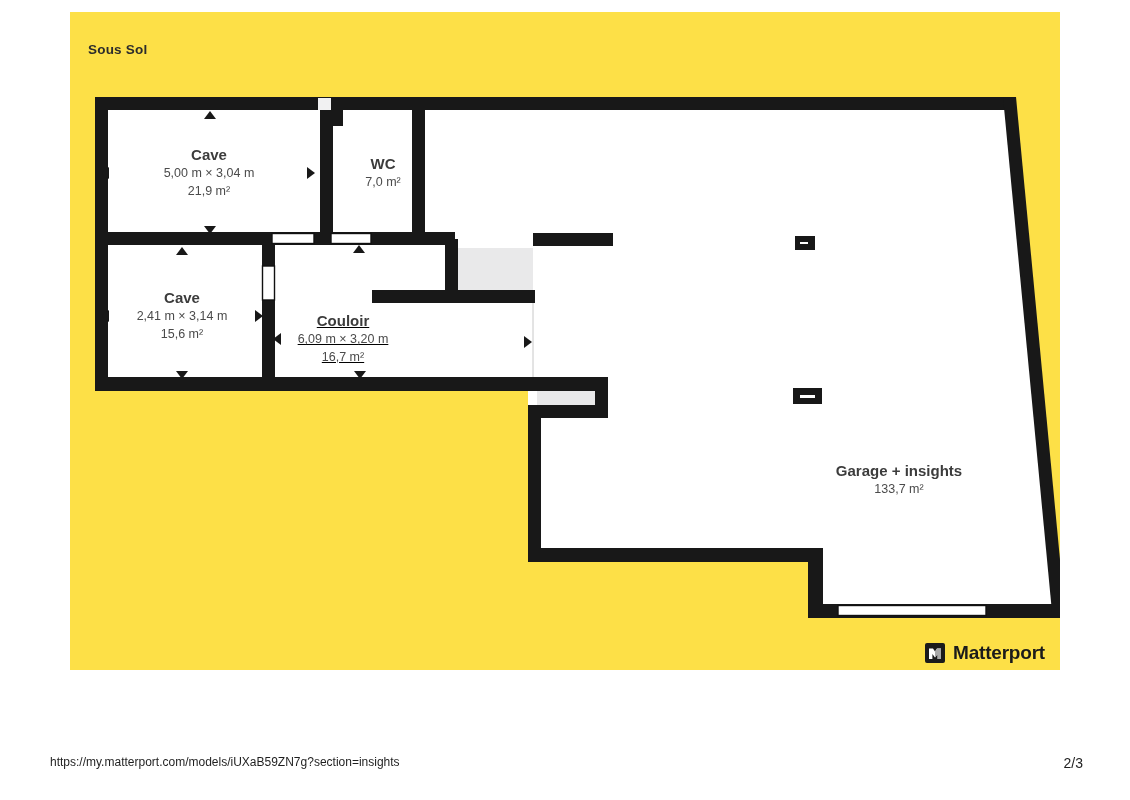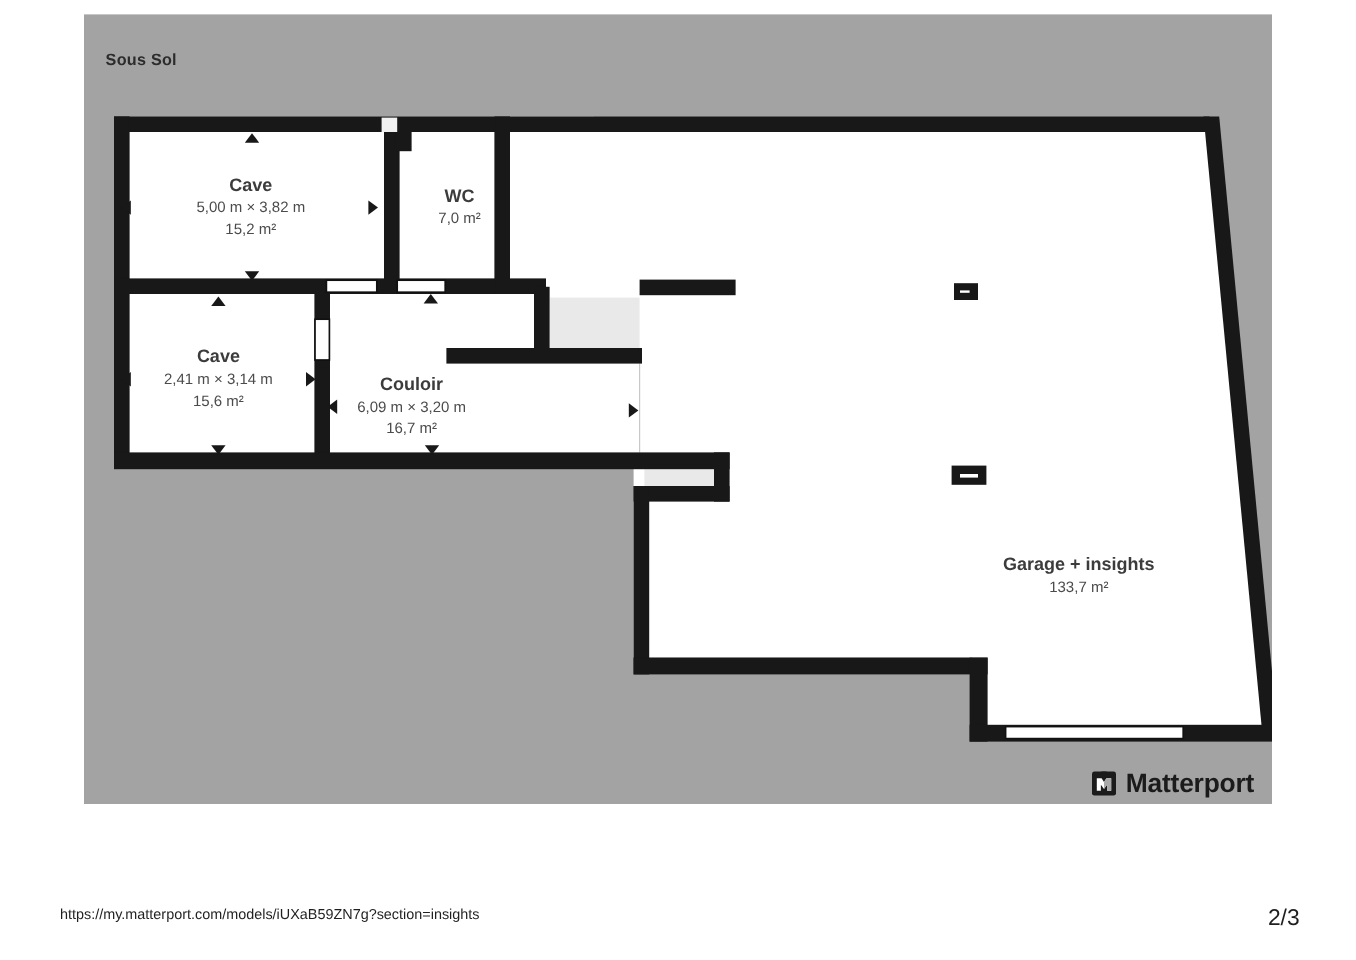--- a/index.html
+++ b/index.html
@@ -2,43 +2,43 @@
 <html><head>
 <meta charset="utf-8">
 <style>
   html,body{margin:0;padding:0;}
   body{
     width:1130px;height:800px;position:relative;background:#ffffff;
     font-family:"Liberation Sans", sans-serif;overflow:hidden;
   }
   .canvas{
     position:absolute;left:70px;top:12px;width:990px;height:658px;
-    background:#a3a3a3;
+    background:#fde047;
   }
   .plan-svg{position:absolute;left:0;top:0;}
   .page-title{
     position:absolute;left:18px;top:30px;
     font-size:13.5px;font-weight:bold;color:#2c2c2c;letter-spacing:.2px;
   }
   .room-label{
     position:absolute;transform:translateX(-50%);
     text-align:center;white-space:nowrap;line-height:1.15;
   }
   .room-name{font-size:15px;font-weight:bold;color:#3c3c3c;}
   .room-sub{font-size:12.5px;color:#4b4b4b;margin-top:3px;}
   .logo{
     position:absolute;right:15px;top:628px;height:26px;
     display:flex;align-items:center;gap:7px;
   }
-  .logo-text{font-size:22px;font-weight:bold;color:#1b1b1b;letter-spacing:-0.2px;}
+  .logo-text{font-size:19px;font-weight:bold;color:#1b1b1b;letter-spacing:-0.2px;}
   .footer-url{
     position:absolute;left:50px;top:755px;font-size:12px;color:#1f1f1f;
   }
   .page-indicator{
-    position:absolute;right:47px;top:755px;font-size:19px;color:#1f1f1f;
+    position:absolute;right:47px;top:755px;font-size:14px;color:#1f1f1f;
   }
 </style>
 </head>
 <body>
 
 <div class="canvas">
 
   <svg class="plan-svg" width="990" height="658" viewBox="0 0 990 658">
 
     <g fill="#ffffff">
@@ -107,36 +107,36 @@
       <path d="M284,359 L296,359 L290,367 Z"></path>
       <path d="M211,321 L211,333 L203,327 Z"></path>
       <path d="M454,324 L454,336 L462,330 Z"></path>
     </g>
   </svg>
 
   <div class="page-title">Sous Sol</div>
 
   <div class="room-label" style="left:139px;top:134px;">
     <div class="room-name">Cave</div>
-    <div class="room-sub">5,00 m × 3,82 m</div>
-    <div class="room-sub">15,2 m²</div>
+    <div class="room-sub">5,00 m × 3,04 m</div>
+    <div class="room-sub">21,9 m²</div>
   </div>
 
   <div class="room-label" style="left:297px;top:143px;margin-left:16px;">
     <div class="room-name">WC</div>
     <div class="room-sub">7,0 m²</div>
   </div>
 
   <div class="room-label" style="left:112px;top:277px;">
     <div class="room-name">Cave</div>
     <div class="room-sub">2,41 m × 3,14 m</div>
     <div class="room-sub">15,6 m²</div>
   </div>
 
-  <div class="room-label" style="left:273px;top:300px;">
+  <div class="room-label" style="left:273px;top:300px;text-decoration:underline;">
     <div class="room-name">Couloir</div>
     <div class="room-sub">6,09 m × 3,20 m</div>
     <div class="room-sub">16,7 m²</div>
   </div>
 
   <div class="room-label" style="left:829px;top:450px;">
     <div class="room-name">Garage + insights</div>
     <div class="room-sub">133,7 m²</div>
   </div>
 

